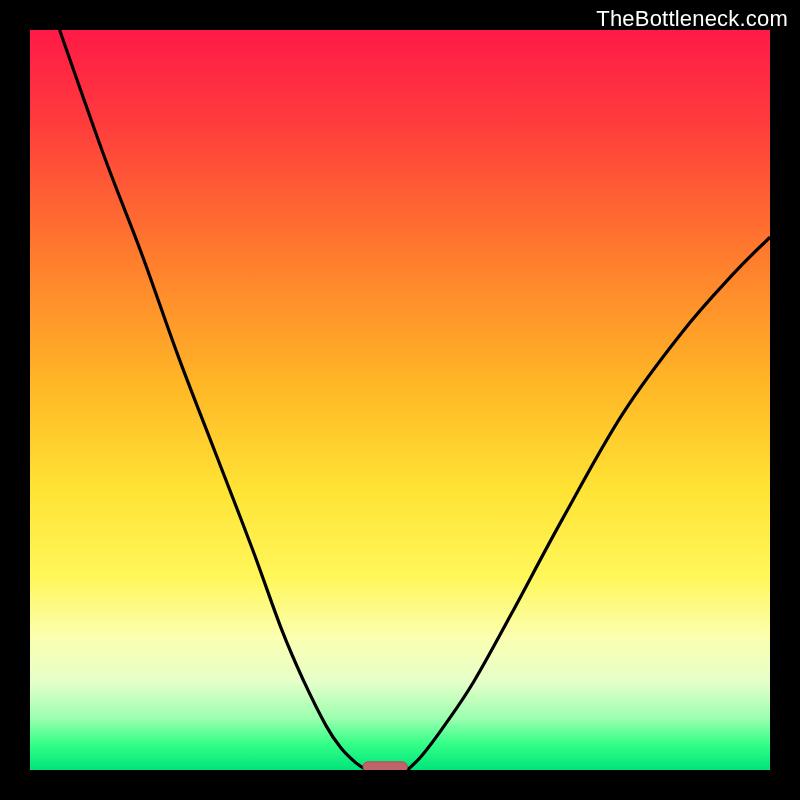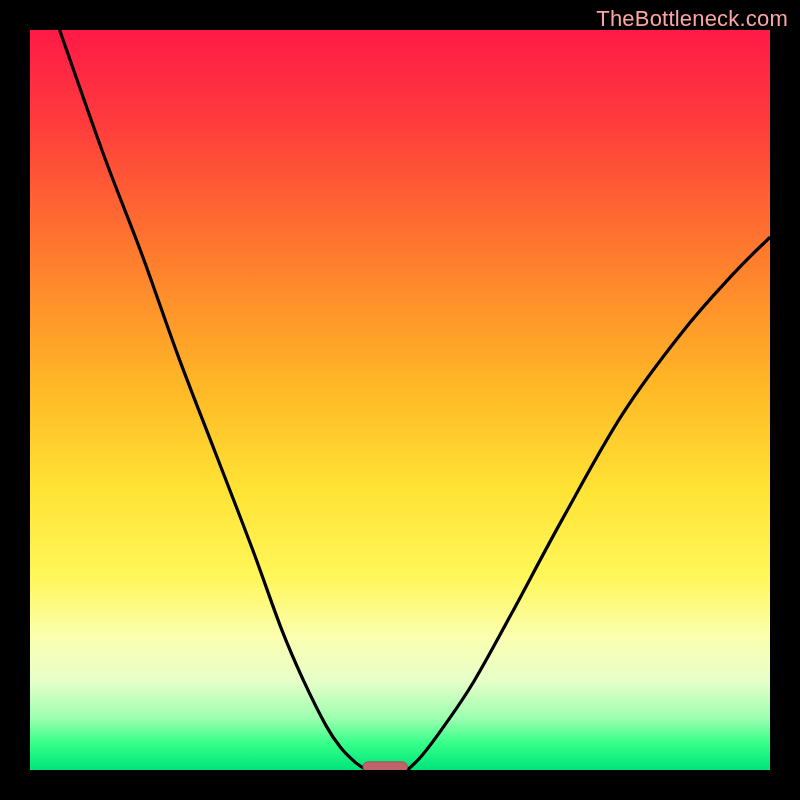--- a/index.html
+++ b/index.html
@@ -20,21 +20,21 @@
     position: absolute;
     left: 30px;
     top: 30px;
     width: 740px;
     height: 740px;
   }
   .attribution {
     position: absolute;
     top: 6px;
     right: 12px;
-    color: #fca5a5;
+    color: #ffffff;
     font-size: 22px;
     font-weight: 500;
     letter-spacing: 0.2px;
   }
   svg {
     display: block;
   }
 </style>
 </head>
 <body>

